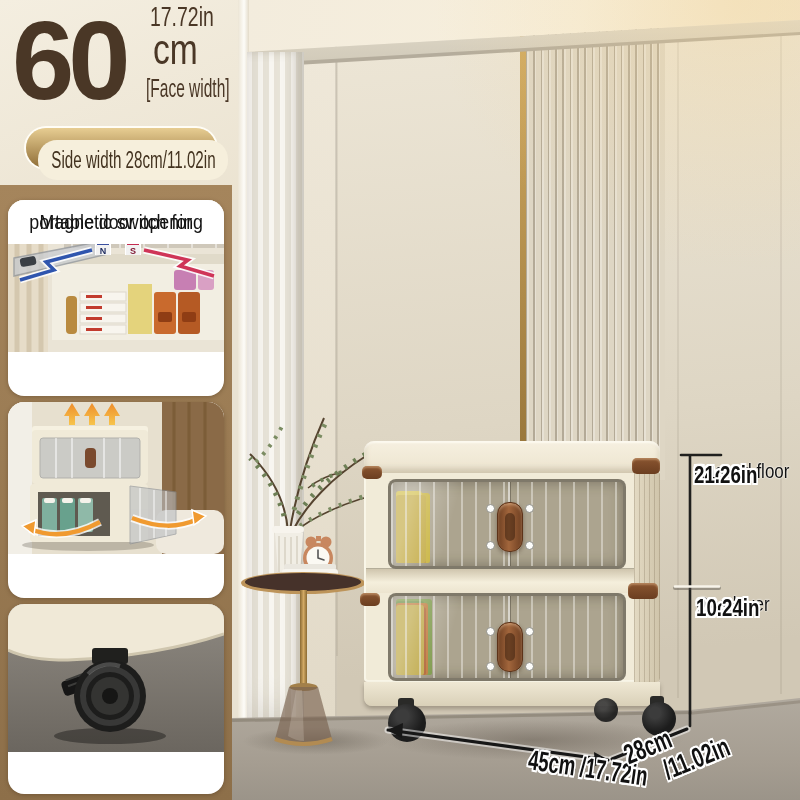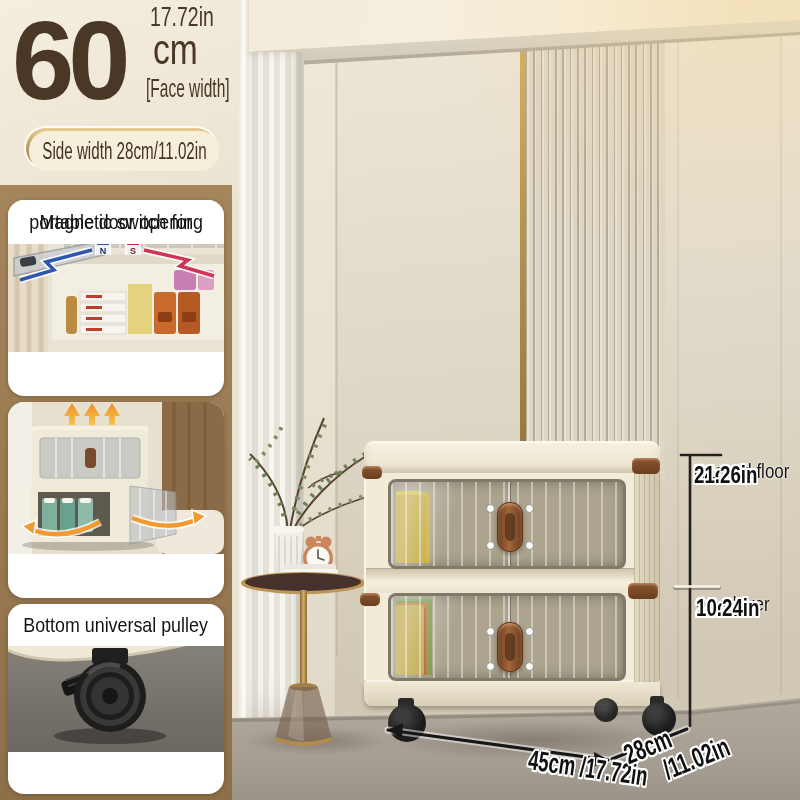--- a/index.html
+++ b/index.html
@@ -79,21 +79,21 @@
        justify-content:center;align-items:center;}
   .cap .ln{position:static;white-space:nowrap;transform:scaleX(.85);font-size:21px;line-height:1.07;
            color:#131313;}
 
   
   .hdr{z-index:50;}
   .big45{left:12px;top:16px;font-size:112px;font-weight:800;letter-spacing:-6px;line-height:.8;color:#4a3726;}
   .hin{left:150px;top:2px;font-size:27px;color:#4a3726;transform:scaleX(.72);transform-origin:left top;white-space:nowrap;}
   .hcm{left:153px;top:26px;font-size:42px;color:#4a3726;transform:scaleX(.8);transform-origin:left top;}
   .hfw{left:146px;top:74px;font-size:25px;color:#4a3726;transform:scaleX(.62);transform-origin:left top;white-space:nowrap;}
-  .pill{left:26px;top:128px;width:190px;height:40px;border-radius:22px;padding:3px;
+  .pill{left:26px;top:128px;width:190px;height:40px;border-radius:22px;padding:12px;
         background:linear-gradient(180deg,#e7cd92,#8f6d36);box-shadow:0 0 0 2px #fffdf6;z-index:50;}
   .pill-in{position:relative;width:100%;height:100%;border-radius:19px;background:#f6efdc;
            display:flex;align-items:center;justify-content:center;overflow:hidden;}
   .pill-in span{position:static;white-space:nowrap;font-size:23px;color:#42321f;transform:scaleX(.66);}
 
   
   .dims{left:0;top:0;z-index:30;pointer-events:none;}
   .anno{z-index:35;color:#111;}
   .anno .alabel{position:static;font-size:20px;white-space:nowrap;transform:scaleX(.85);transform-origin:left;
         text-shadow:0 0 2px #fff,0 0 2px #fff;}
@@ -421,23 +421,20 @@
             <rect x="54" y="74" width="26" height="15" rx="4" fill="#161616" transform="rotate(-18 67 81)"></rect>
             <path d="M58 76 L76 70 M60 82 L78 76" stroke="#3c3c3a" stroke-width="2" transform="rotate(-2 67 81)"></path>
             <circle cx="102" cy="92" r="36" fill="#1d1d1c"></circle>
             <circle cx="102" cy="92" r="27" fill="none" stroke="rgba(255,255,255,.12)" stroke-width="6"></circle>
             <circle cx="102" cy="92" r="19" fill="#343432"></circle>
             <circle cx="102" cy="92" r="8" fill="#161615"></circle>
             <path d="M80 70 A 30 30 0 0 1 112 62" stroke="rgba(255,255,255,.2)" stroke-width="4" fill="none"></path>
           </g>
         </svg>
       </div>
-      <figcaption class="cap" style="height:42px;">
-        <div class="ln">Bottom universal pulley</div>
-      </figcaption>
     </figure>
   </aside>
 
   <div class="hdr">
     <div class="big45">60</div>
     <div class="hin">17.72in</div>
     <div class="hcm">cm</div>
     <div class="hfw">[Face width]</div>
   </div>
   <div class="pill">

